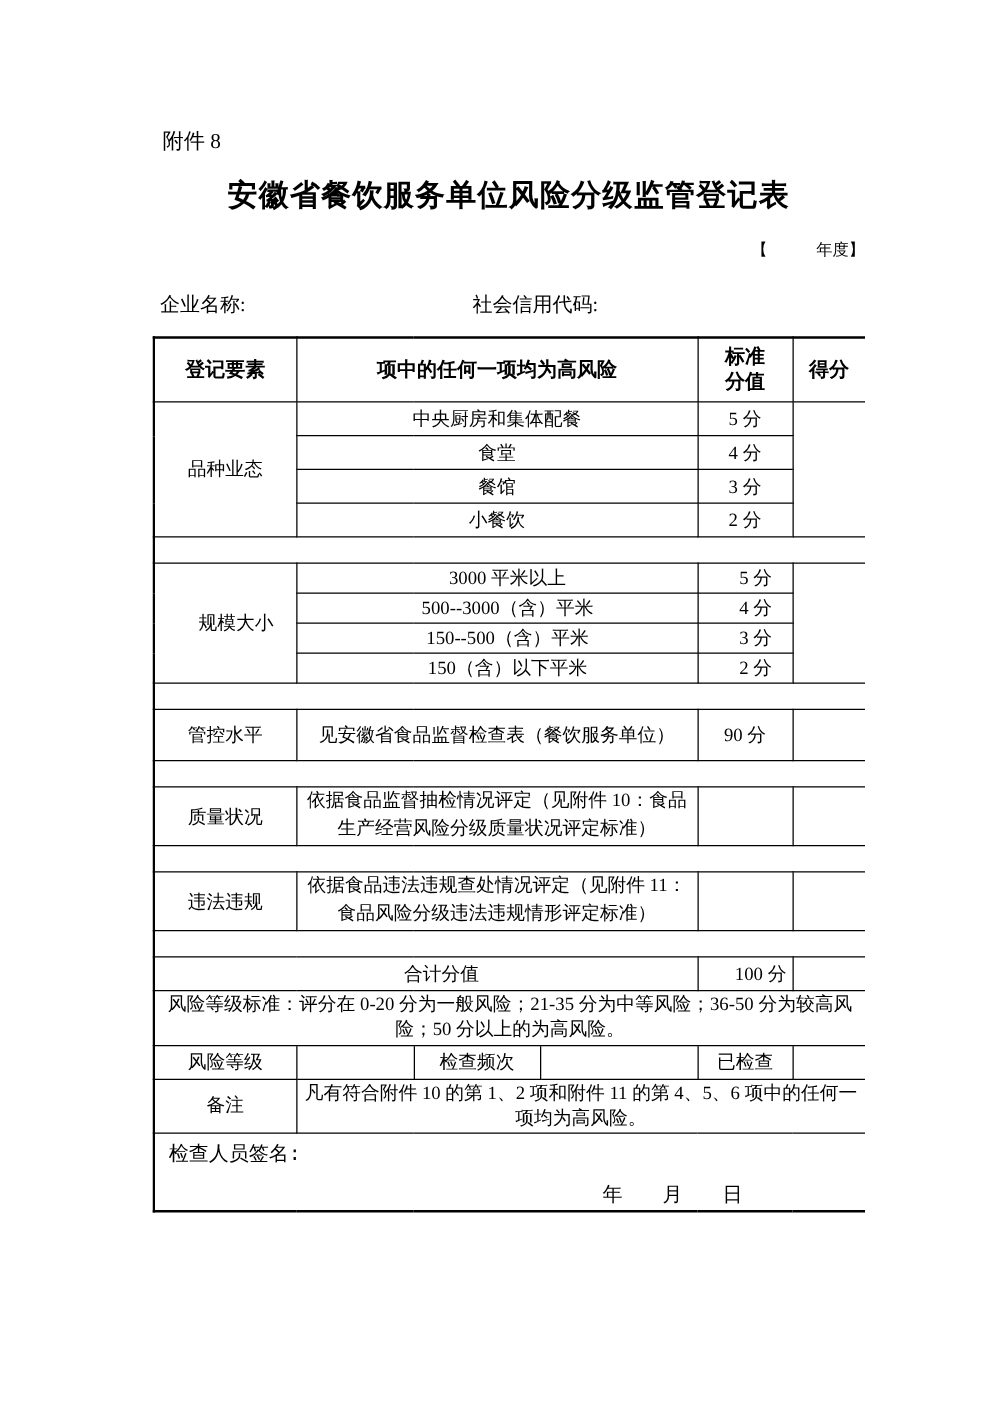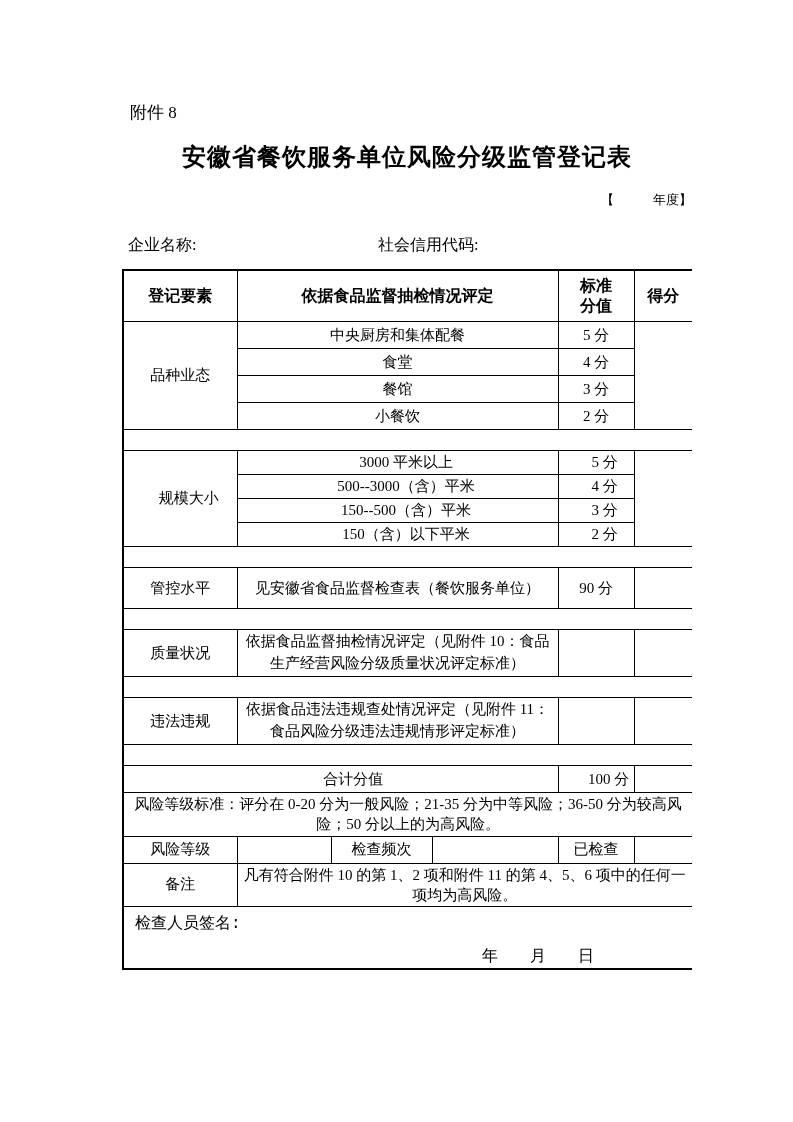--- a/index.html
+++ b/index.html
@@ -124,21 +124,21 @@
       <col style="width:94px">
       <col style="width:101px">
       <col style="width:126px">
       <col style="width:76px">
       <col style="width:59px">
     </colgroup>
     <tbody>
 
       <tr class="hd">
         <td>登记要素</td>
-        <td colspan="3">依据食品监督抽检情况评定</td>
+        <td colspan="3">项中的任何一项均为高风险</td>
         <td class="pre">标准
 分值</td>
         <td>得分</td>
       </tr>
 
       <tr class="r25">
         <td rowspan="4">品种业态</td>
         <td colspan="3">中央厨房和集体配餐</td>
         <td>5 分</td>
         <td rowspan="4"></td>

